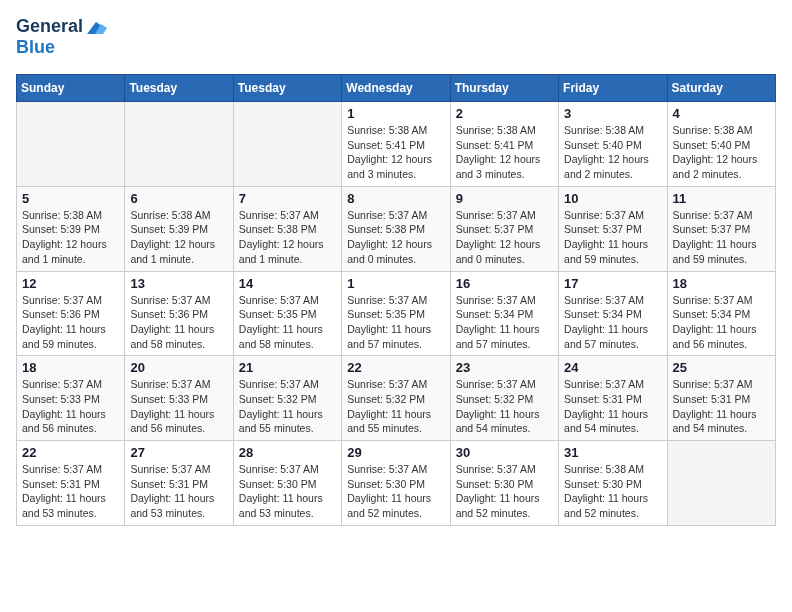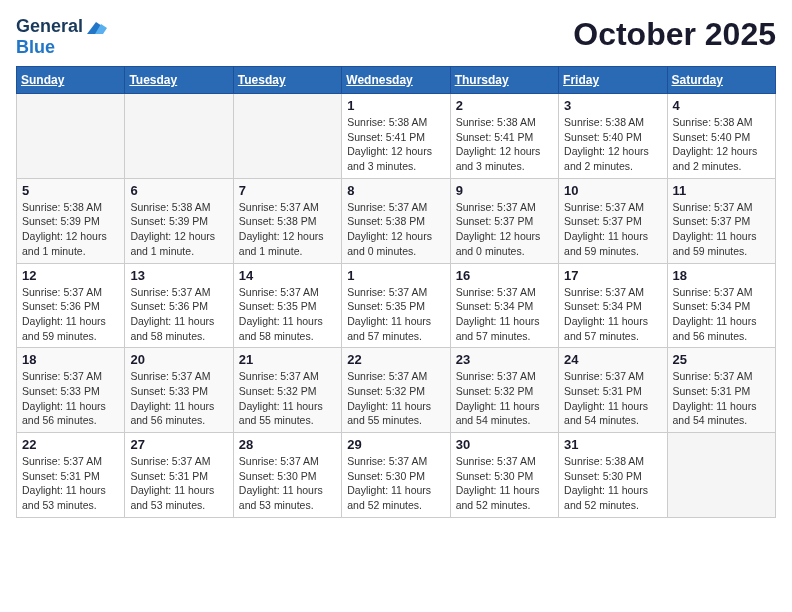--- a/index.html
+++ b/index.html
@@ -7,21 +7,21 @@
       font-family: Arial, sans-serif;
       background: #fff;
       width: 792px;
       min-height: 612px;
       padding: 16px;
     }
     .header {
       display: flex;
       align-items: flex-start;
       justify-content: space-between;
-      margin-bottom: 8px;
+      margin-bottom: 16px;
     }
     .logo {
       display: flex;
       flex-direction: column;
       align-items: flex-start;
     }
     .logo-general {
       font-size: 18px;
       font-weight: bold;
       color: #1a3a5c;
@@ -49,21 +49,20 @@
       font-size: 11px;
     }
     thead tr th {
       background: #2a6ab5;
       color: #fff;
       font-weight: bold;
       padding: 6px 4px;
       text-align: left;
       border: 1px solid #1e5099;
       font-size: 12px;
-      text-decoration: underline;
     }
     tbody tr td {
       border: 1px solid #ccc;
       vertical-align: top;
       padding: 4px 5px;
       width: 108px;
       min-height: 70px;
       height: 80px;
       background: #fff;
     }
@@ -93,21 +92,20 @@
     <div style="display:flex;align-items:center;">
       <span class="logo-general">General</span>
       <svg width="22" height="16" viewBox="0 0 22 16" style="margin-left:2px;margin-top:2px;">
         <polygon points="2,14 11,2 20,8 14,14" fill="#2176c7"></polygon>
         <polygon points="10,14 16,4 22,8 18,14" fill="#5aafef"></polygon>
       </svg>
     </div>
     <span class="logo-blue">Blue</span>
   </div>
   <div class="title-block">
-    <div class="month-title">October 2025</div>
   </div>
 </div>
 
 <table>
   <thead>
     <tr>
       <th>Sunday</th>
       <th>Tuesday</th>
       <th>Tuesday</th>
       <th>Wednesday</th>

